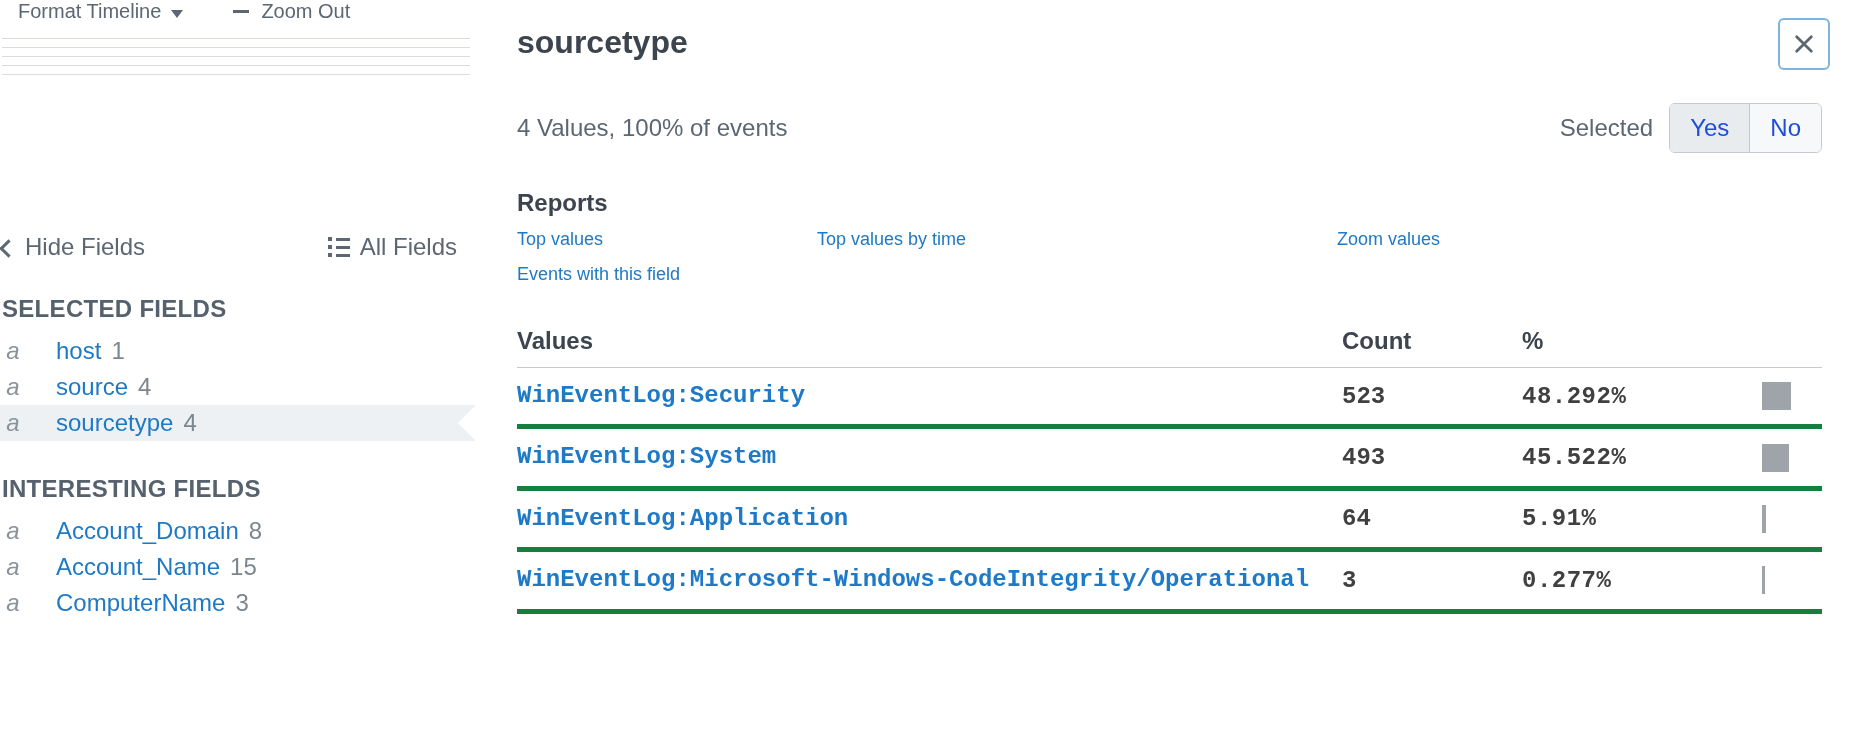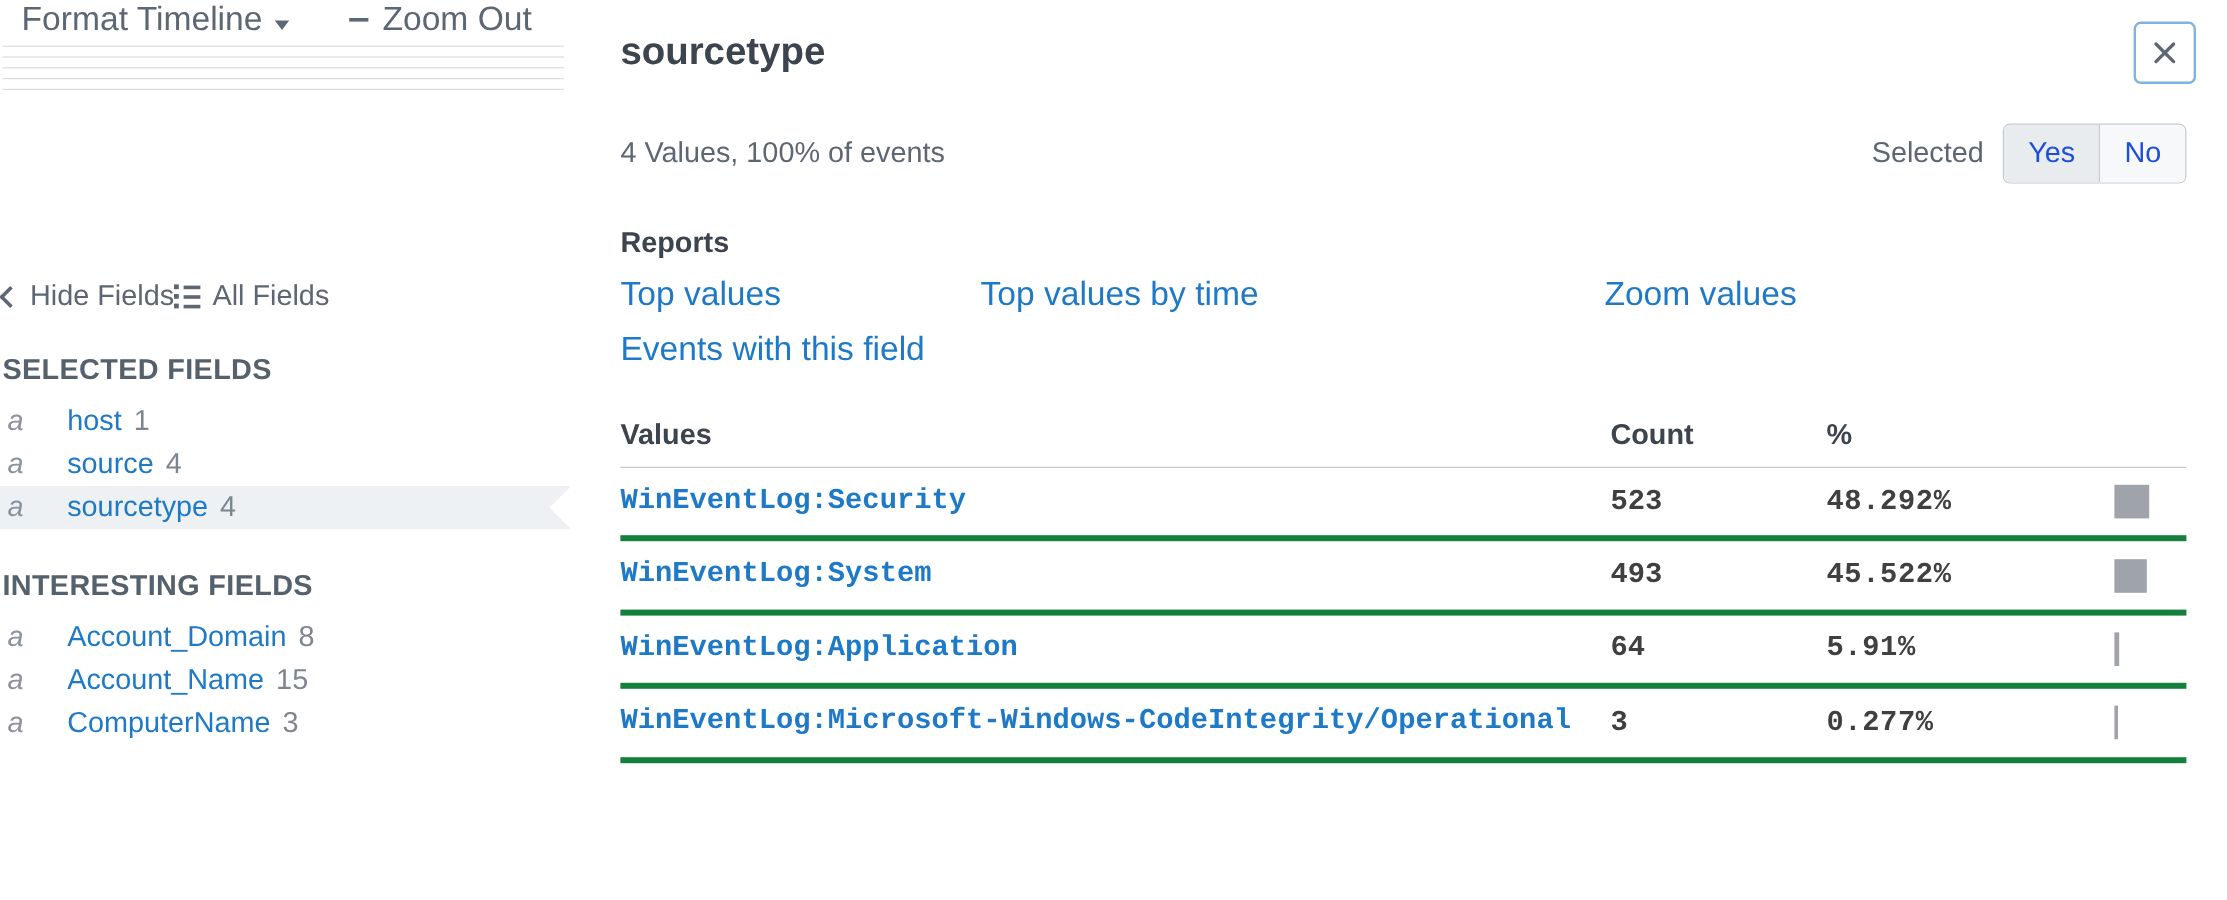--- a/index.html
+++ b/index.html
@@ -21,21 +21,21 @@
     position: relative;
     padding-top: 0;
   }
   .toolbar-top {
     height: 30px;
     display: flex;
     align-items: flex-start;
     gap: 50px;
     padding-left: 18px;
     color: #5c6773;
-    font-size: 28px;
+    font-size: 20px;
     overflow: hidden;
   }
   .toolbar-top .item { display: flex; align-items: center; gap: 6px; }
   .caret-down::after {
     content:"";
     display:inline-block;
     border-left:6px solid transparent;
     border-right:6px solid transparent;
     border-top:8px solid #5c6773;
     margin-left:4px;
@@ -52,21 +52,21 @@
     margin-top: 8px;
     margin-left: 2px;
     width: 468px;
   }
   .timeline-lines div {
     border-top: 1px solid #d9dde1;
     height: 9px;
   }
   .fields-header {
     display: flex;
-    justify-content: flex-start;
+    justify-content: space-between;
     align-items: center;
     padding: 0 18px 0 2px;
     margin-top: 150px;
     color: #5c6773;
     font-size: 24px;
   }
   .fields-header .hide-fields,
   .fields-header .all-fields { display: flex; align-items: center; gap: 6px; cursor: pointer; }
   .chevron-left::before {
     content:"";
@@ -177,21 +177,21 @@
     color:#3c444d;
     margin-top: 36px;
     font-size:24px;
   }
   .report-links {
     display:grid;
     grid-template-columns: 300px 400px 1fr;
     row-gap: 14px;
     margin-top: 12px;
   }
-  .report-links a { color:#1e79c6; text-decoration:none; font-size:28px; cursor:pointer; }
+  .report-links a { color:#1e79c6; text-decoration:none; font-size:18px; cursor:pointer; }
   .report-links .col3 { text-align:left; padding-left:120px; }
   .values-table {
     margin-top: 30px;
   }
   .values-header, .values-row {
     display:grid;
     grid-template-columns: 1fr 180px 240px 60px;
     align-items:center;
     padding: 12px 0;
     border-bottom:5px solid #15803d;

